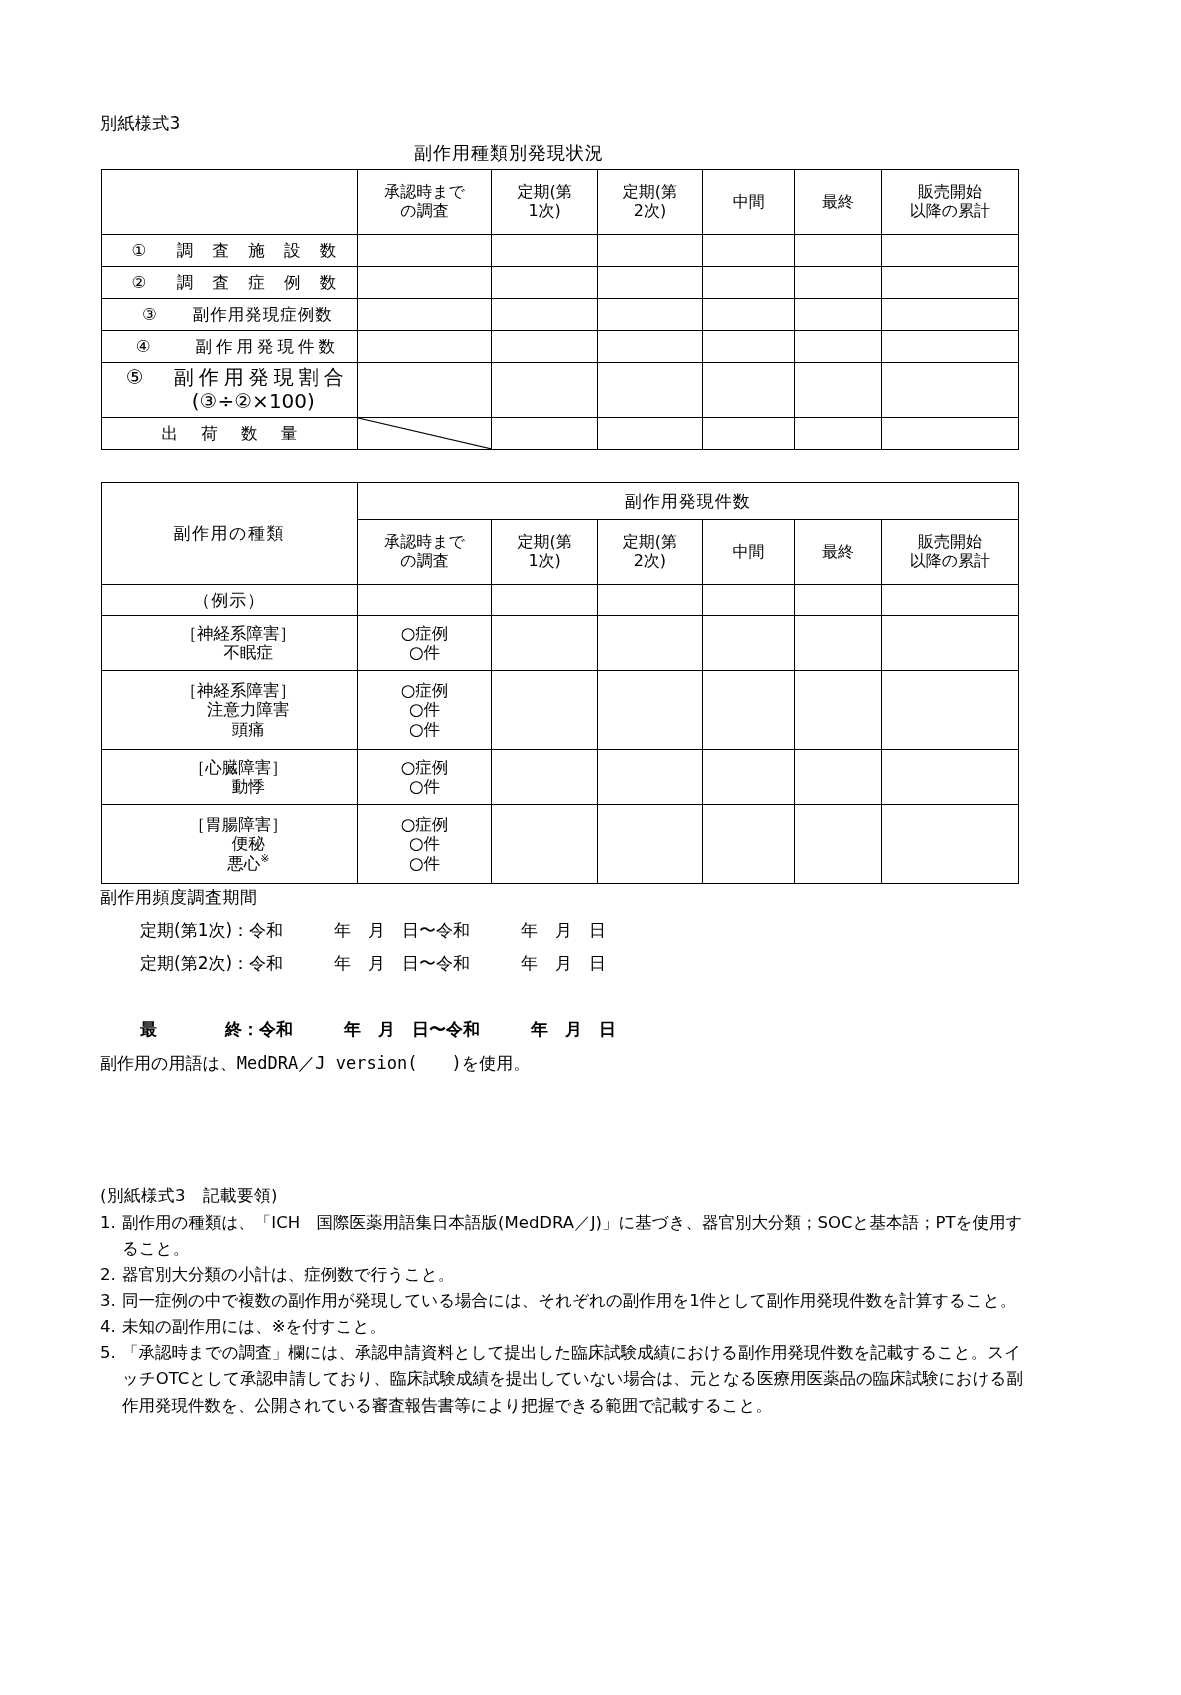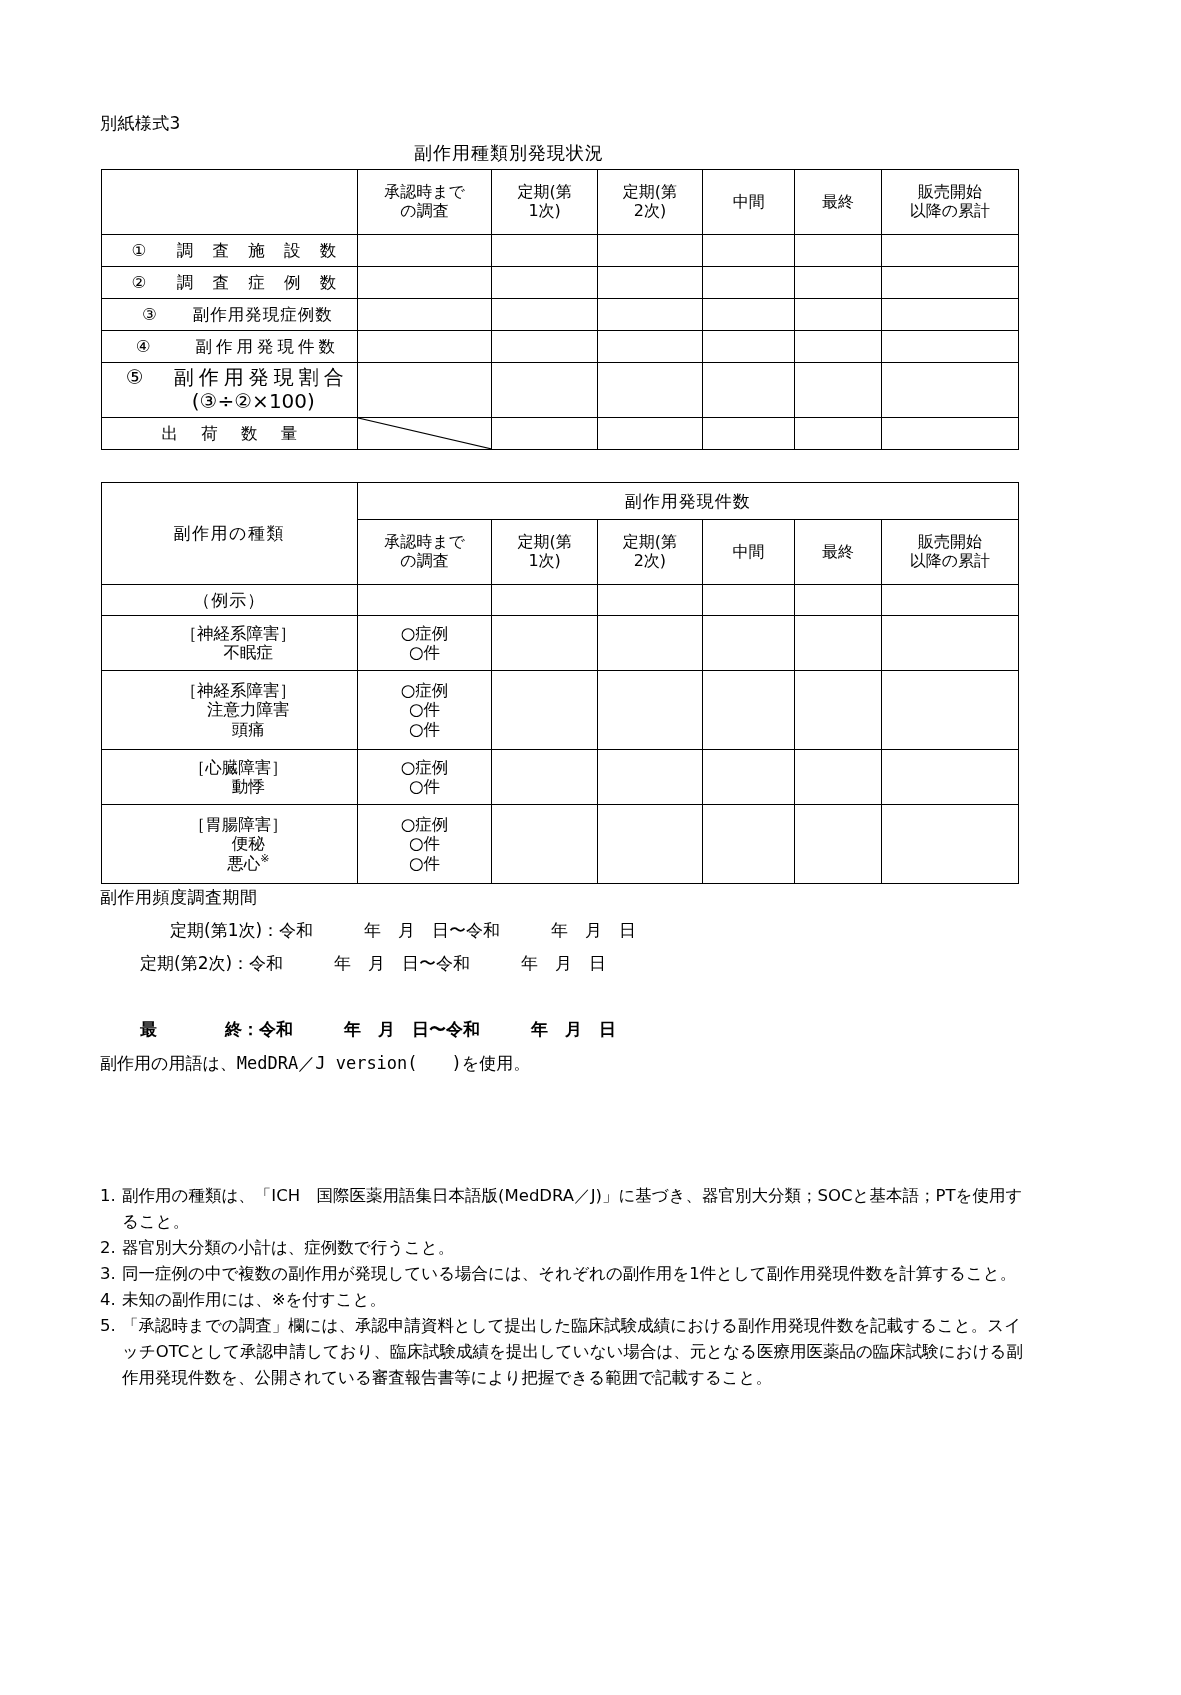--- a/index.html
+++ b/index.html
@@ -392,27 +392,28 @@
         <td></td>
         <td></td>
         <td></td>
         <td></td>
       </tr>
     </tbody>
   </table>
 
   <div class="period-head" style="top:886px;">副作用頻度調査期間</div>
 
-  <div class="period-line" style="top:919px;margin-left:30px;">定期(第1次)：令和　　　年　月　日〜令和　　　年　月　日</div>
+  <div class="period-line" style="top:919px;">定期(第1次)：令和　　　年　月　日〜令和　　　年　月　日</div>
   <div class="period-line" style="top:952px;">定期(第2次)：令和　　　年　月　日〜令和　　　年　月　日</div>
   <div class="period-line" style="top:1018px;font-weight:bold;">最　　　　終：令和　　　年　月　日〜令和　　　年　月　日</div>
 
   <div class="meddra-line" style="top:1052px;">副作用の用語は、MedDRA／J version(　　)を使用。</div>
 
   <div class="notes">
+    <div class="note-title">(別紙様式3　記載要領)</div>
 
     <div class="note-item">
       <span class="num">1.</span>
       <span class="body">副作用の種類は、「ICH　国際医薬用語集日本語版(MedDRA／J)」に基づき、器官別大分類；SOCと基本語；PTを使用すること。</span>
     </div>
     <div class="note-item">
       <span class="num">2.</span>
       <span class="body">器官別大分類の小計は、症例数で行うこと。</span>
     </div>
     <div class="note-item">

